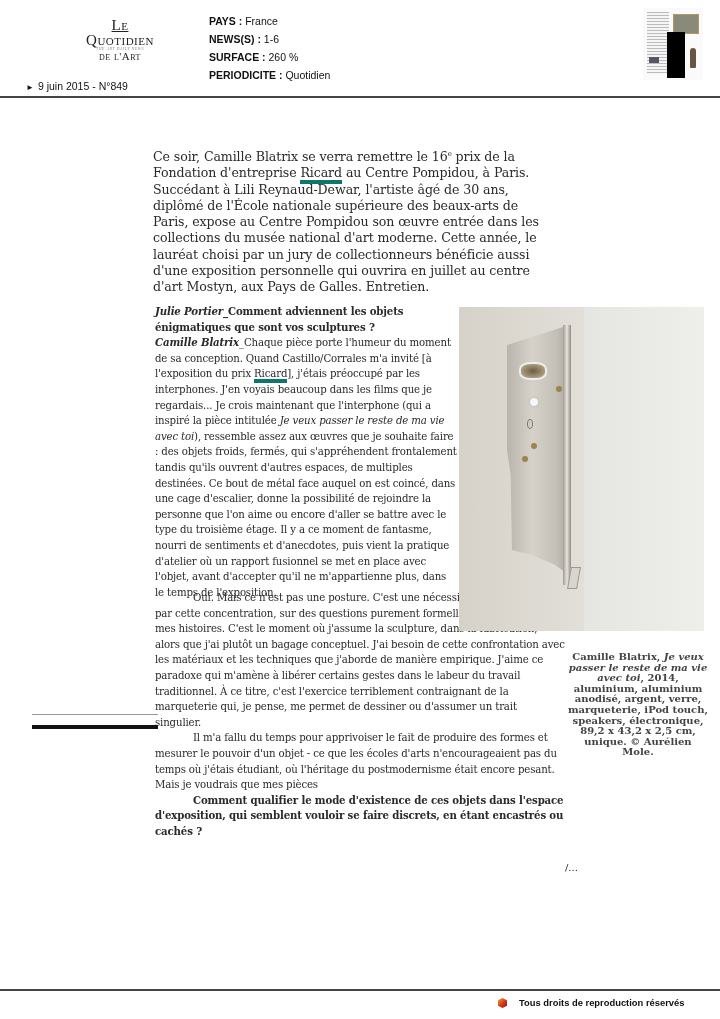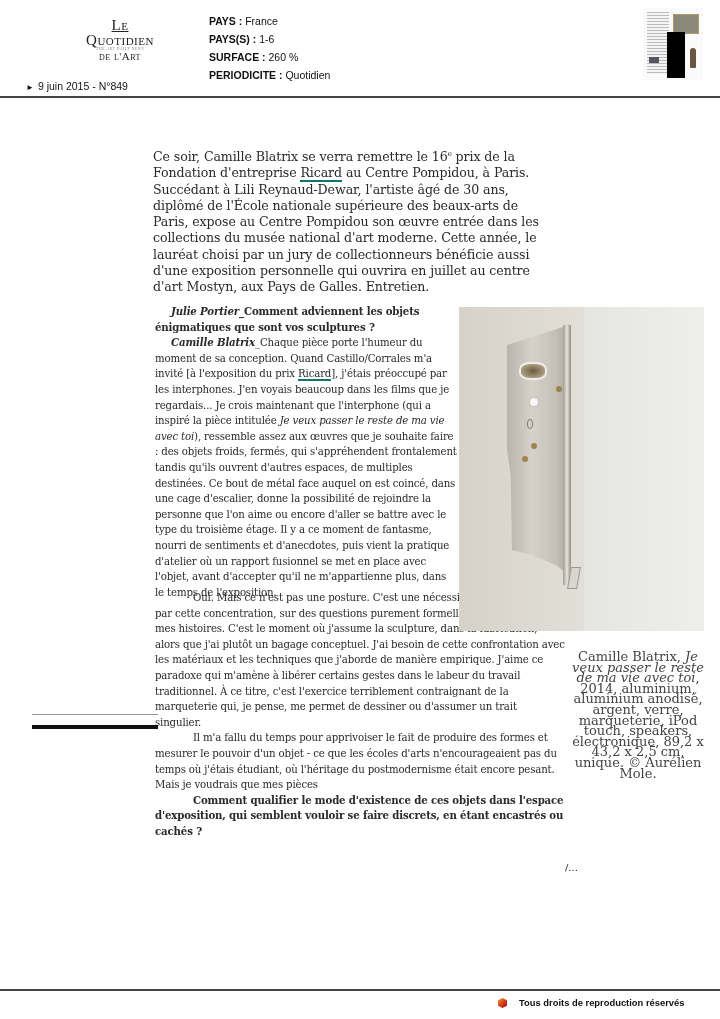--- a/index.html
+++ b/index.html
@@ -20,47 +20,47 @@
     .thumb .col { position: absolute; left: 4px; top: 4px; width: 22px; height: 62px; background: repeating-linear-gradient(#bbb 0 1px, #f5f5f5 1px 3px); }
     .thumb .pic { position: absolute; left: 30px; top: 6px; width: 26px; height: 20px; background: #8a8a7a; border: 1px solid #b09860; }
     .thumb .black { position: absolute; left: 24px; top: 24px; width: 18px; height: 46px; background: #000; }
     .thumb .statue { position: absolute; left: 47px; top: 40px; width: 6px; height: 20px; background: #6a5540; border-radius: 3px 3px 1px 1px; }
     .thumb .small { position: absolute; left: 6px; top: 49px; width: 10px; height: 6px; background: #556; }
     .rule-top { position: absolute; left: 0; top: 96px; width: 720px; height: 2px; background: #444; }
 
     
     .intro { position: absolute; left: 153px; top: 149px; width: 400px; font-family: "DejaVu Serif", serif; font-size: 12.6px; line-height: 16.3px; color: #2a2a2a; letter-spacing: -0.1px; }
     .intro .sup { font-size: 7px; vertical-align: super; line-height: 0; }
-    .ul-orange { border-bottom: 2px solid #0f766e; }
+    .ul-orange { border-bottom: 4px solid #0f766e; }
 
     .col-text { position: absolute; font-family: "DejaVu Serif", serif; font-size: 10.2px; line-height: 15.6px; color: #2a2a2a; letter-spacing: -0.15px; }
     .col-a { left: 155px; top: 304px; width: 302px; }
     .col-b { left: 155px; top: 590px; width: 410px; }
     .q { font-weight: bold; }
-    .qi { font-weight: bold; font-style: italic; margin-left: 16px; }
+    .qi { font-weight: bold; font-style: italic; }
     .i { font-style: italic; }
     .indent { display: inline-block; width: 38px; }
     .p { display: block; }
 
     
     .photo { position: absolute; left: 459px; top: 307px; width: 245px; height: 324px; background: #e8e6e0; overflow: hidden; }
     .photo .wall-l { position: absolute; left: 0; top: 0; width: 125px; height: 100%; background: linear-gradient(90deg, #d6d2ca, #e2dfd8); }
     .photo .wall-r { position: absolute; left: 125px; top: 0; width: 120px; height: 100%; background: linear-gradient(90deg, #e5e5e1, #eeeeeb); }
     .photo .plate { position: absolute; left: 48px; top: 18px; width: 62px; height: 250px; background: linear-gradient(90deg, #b8b4ac, #d6d2ca 40%, #c4bfb6 80%, #a9a59c); clip-path: polygon(0 8%, 100% 0, 100% 100%, 78% 96%, 40% 92%, 8% 90%, 6% 60%, 0 50%); }
     .photo .edge { position: absolute; left: 104px; top: 18px; width: 8px; height: 260px; background: linear-gradient(90deg, #9f9b92, #e8e4dc, #8f8b83); }
     .photo .hook { position: absolute; left: 110px; top: 260px; width: 10px; height: 22px; background: #d9d6cf; transform: skewX(-10deg); border: 1px solid #999; }
     .photo .screen { position: absolute; left: 60px; top: 55px; width: 28px; height: 18px; background: radial-gradient(#6b5b40, #c8b89a); border-radius: 40%; border: 2px solid #eee; }
     .photo .led { position: absolute; left: 71px; top: 91px; width: 8px; height: 8px; background: #f6f6fb; border-radius: 50%; box-shadow: 0 0 2px #aaa; }
     .photo .screw { position: absolute; width: 6px; height: 6px; border-radius: 50%; background: #9c8350; }
     .photo .s1 { left: 97px; top: 79px; }
     .photo .s2 { left: 72px; top: 136px; }
     .photo .s3 { left: 63px; top: 149px; }
     .photo .ring { position: absolute; left: 68px; top: 112px; width: 6px; height: 10px; border: 1px solid #777; border-radius: 50%; }
 
-    .caption { position: absolute; left: 568px; top: 652px; width: 140px; text-align: center; font-family: "DejaVu Serif", serif; font-size: 13px; line-height: 10.6px; color: #444; }
+    .caption { position: absolute; left: 568px; top: 652px; width: 140px; text-align: center; font-family: "DejaVu Serif", serif; font-size: 10px; line-height: 10.6px; color: #444; font-weight: bold; }
 
     
     .pull { position: absolute; left: 32px; top: 714px; width: 126px; }
     .pull .top { height: 1px; background: #999; margin-bottom: 7px; }
     .pull .txt { text-align: center; font-family: "DejaVu Sans", sans-serif; font-size: 9.4px; line-height: 12.6px; color: #222; letter-spacing: 0.2px; }
     .pull .bot { height: 4px; background: #111; margin-top: 10px; }
 
     .cont { position: absolute; left: 565px; top: 862px; font-family: "DejaVu Serif", serif; font-size: 10px; color: #222; }
 
     
@@ -73,21 +73,21 @@
 
 <div class="logo">
   <div class="l1">Le</div>
   <div class="l2">Quotidien</div>
   <div class="l3">THE ART DAILY NEWS</div>
   <div class="l4">de l'Art</div>
 </div>
 
 <div class="meta">
   <div><b>PAYS :</b><span> France</span></div>
-  <div><b>PAYS(S) :</b><span> 1-6</span></div>
+  <div><b>NEWS(S) :</b><span> 1-6</span></div>
   <div><b>SURFACE :</b><span> 260 %</span></div>
   <div><b>PERIODICITE :</b><span> Quotidien</span></div>
 </div>
 
 <div class="date-line">
   <span class="arrow">►</span><span>9 juin 2015 - N°849</span>
 </div>
 
 <div class="thumb">
   <div class="col"></div>

